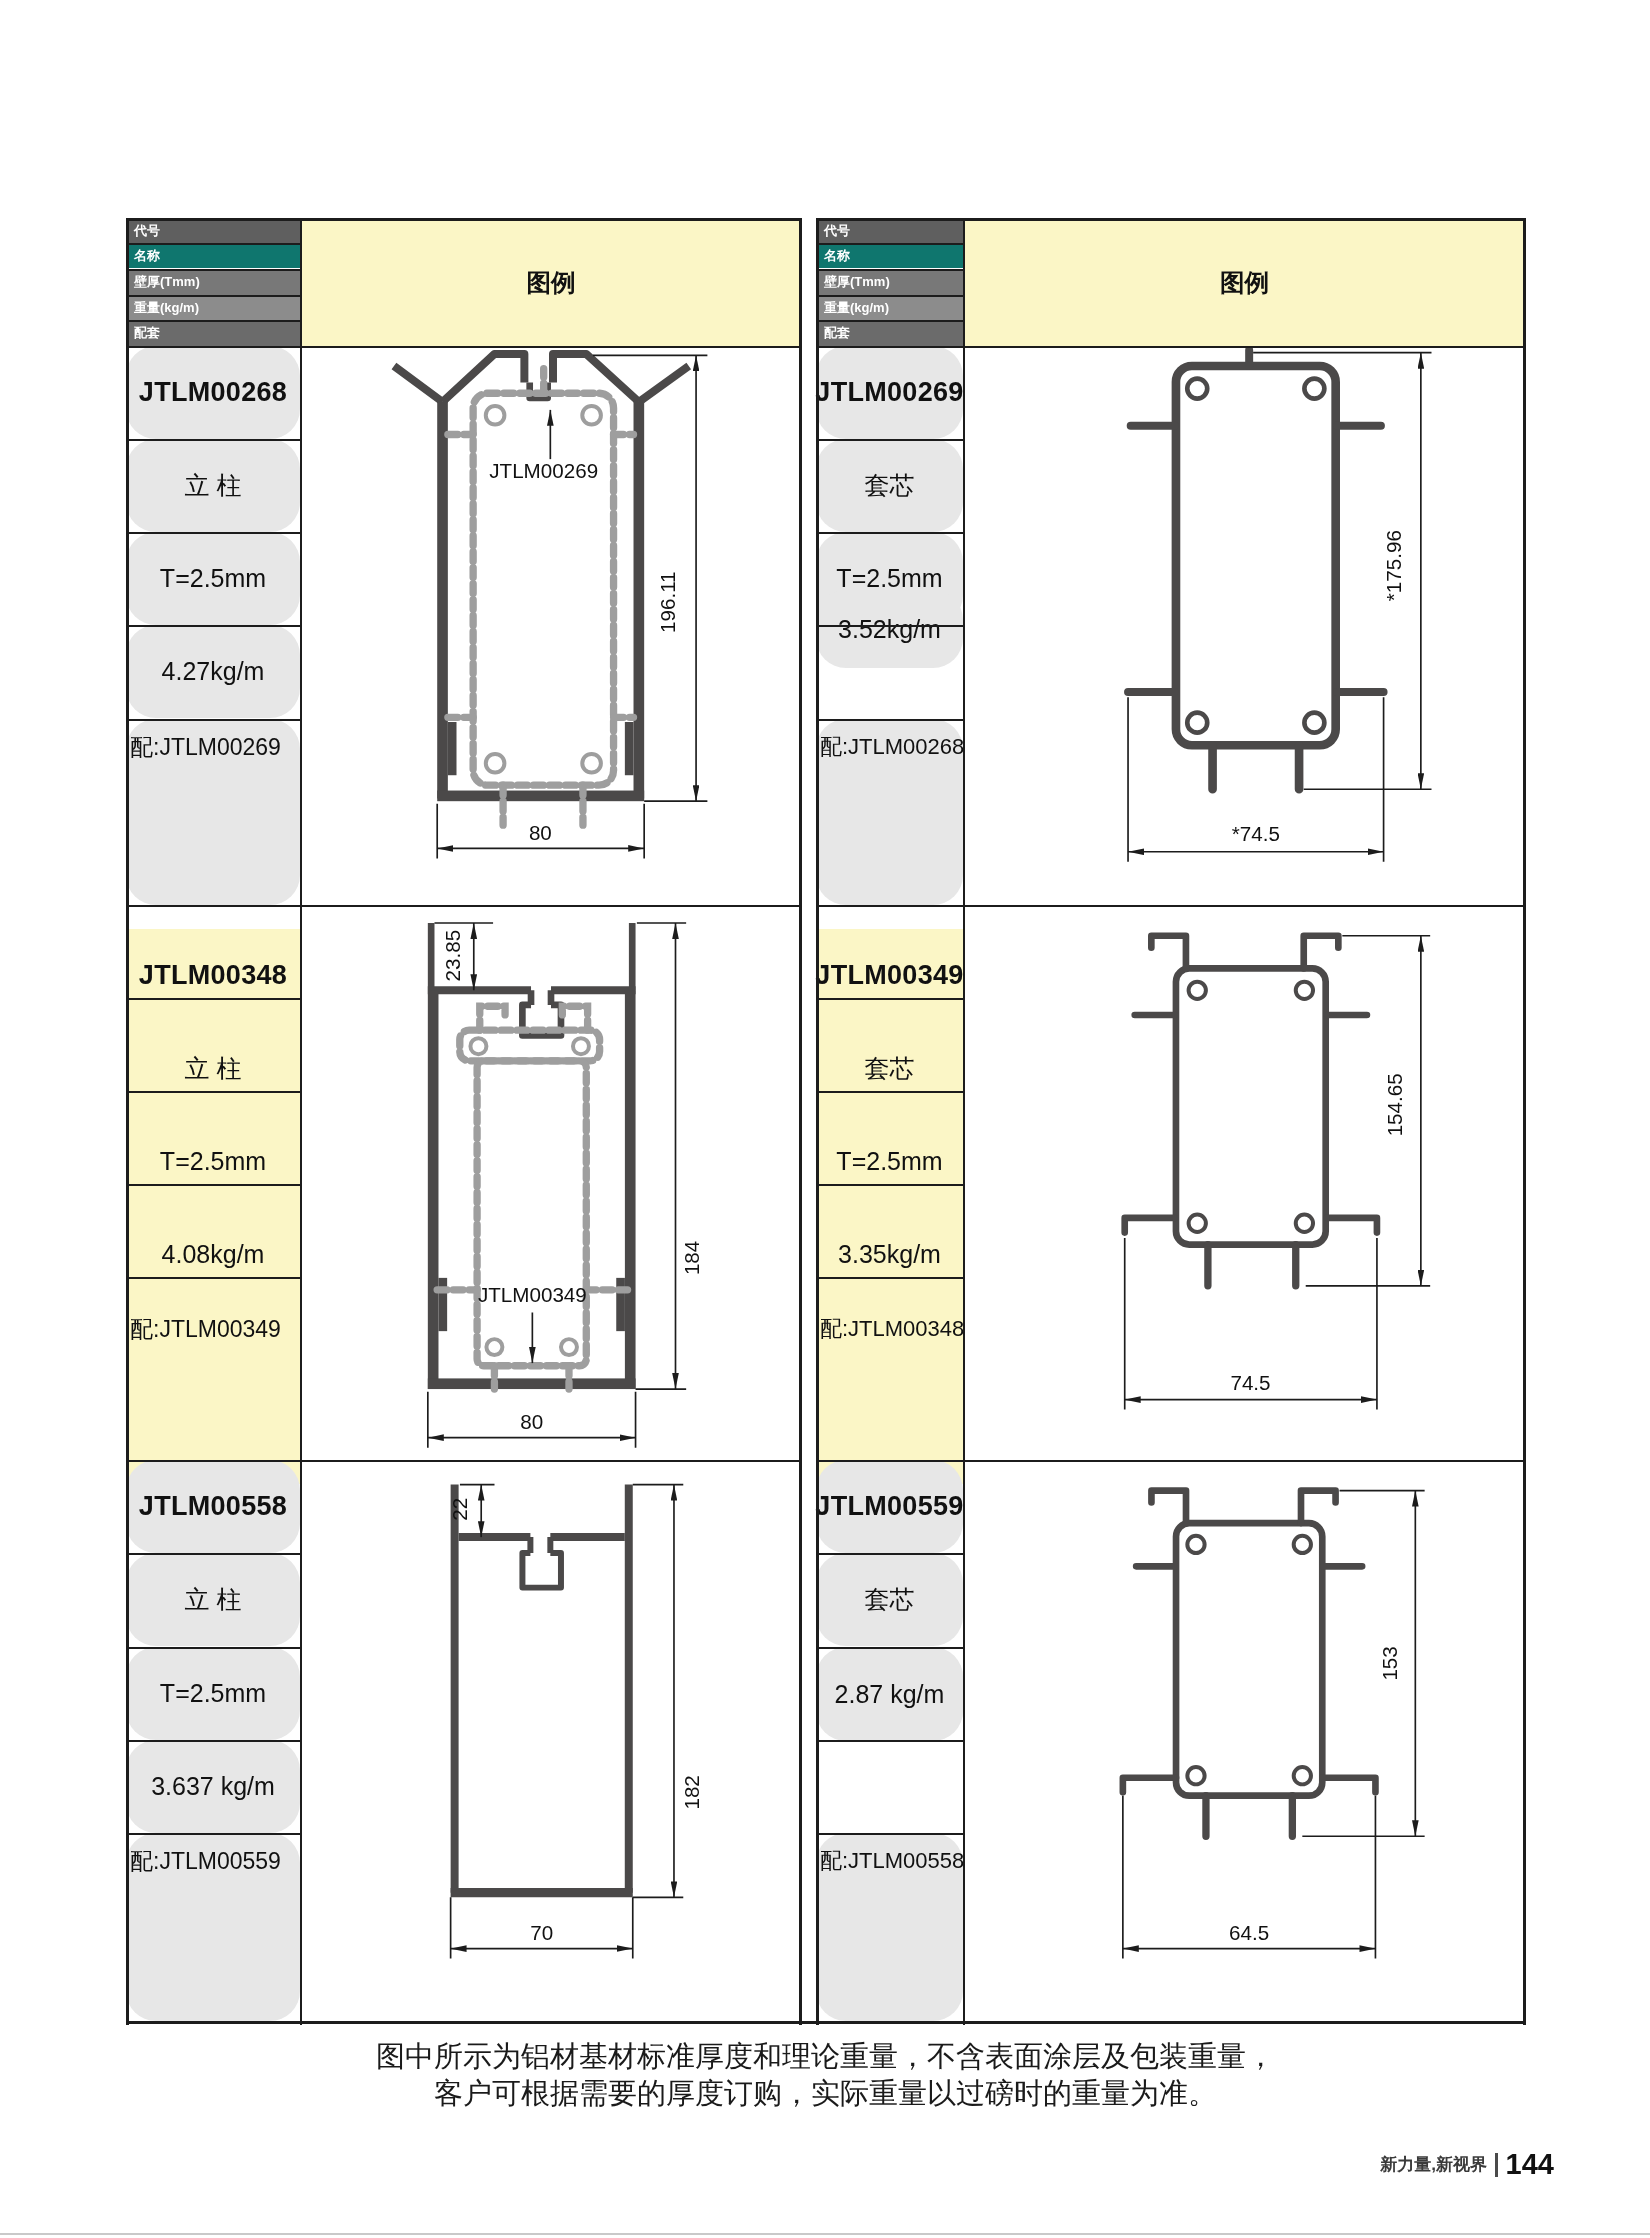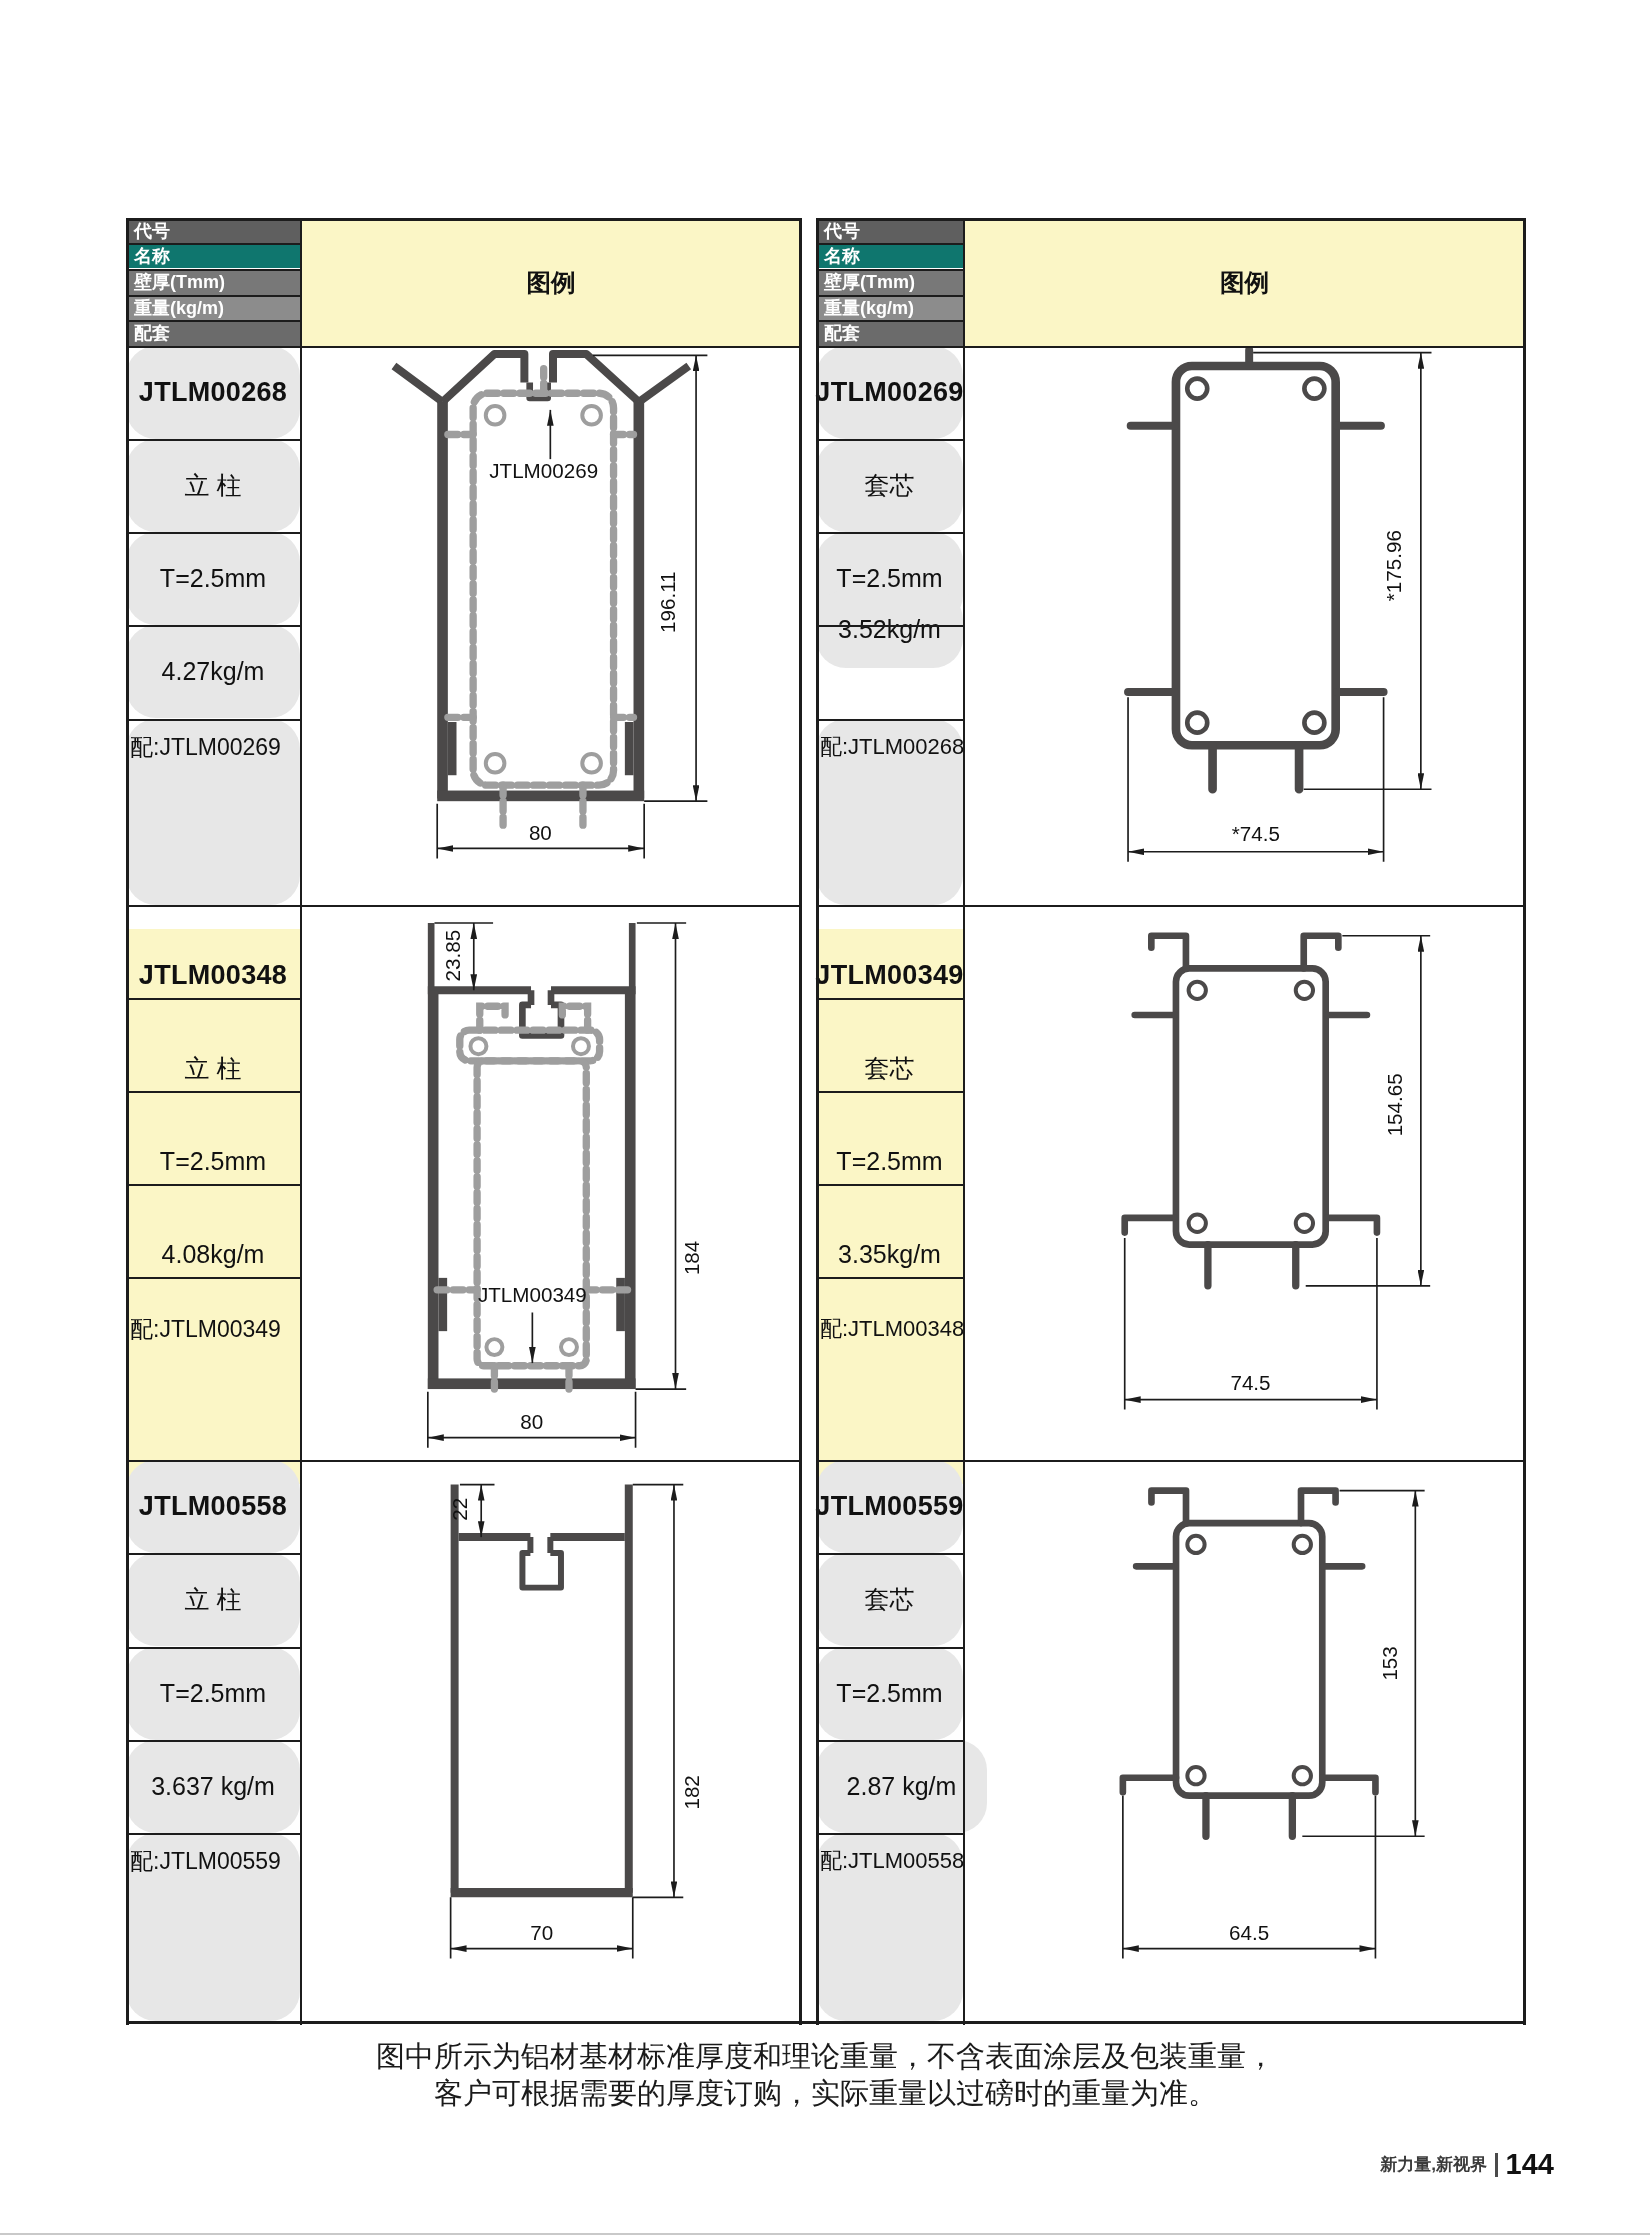--- a/index.html
+++ b/index.html
@@ -1,19 +1,19 @@
 <!DOCTYPE html>
 <html style="font-size:10.6px"><head>
 <meta charset="utf-8">
 <style>
   html,body{margin:0;padding:0;background:#ffffff;}
   .page{position:relative;width:1651px;height:2239px;background:#ffffff;overflow:hidden;
         font-family:"Liberation Sans","DejaVu Sans",sans-serif;color:#111;}
   .cell{position:absolute;display:flex;align-items:center;justify-content:center;box-sizing:border-box;}
-  .hdr{color:#ffffff;font-weight:bold;font-size:18px;justify-content:flex-start;padding-left:8px;}
+  .hdr{color:#ffffff;font-weight:bold;font-size:13px;justify-content:flex-start;padding-left:8px;}
   .hdr.c1{background:#5f5f5f;} .hdr.c2{background:#0f766e;} .hdr.c3{background:#787878;}
   .hdr.c4{background:#8c8c8c;} .hdr.c5{background:#6b6b6b;}
   .gray{background:#E7E7E7;border-radius:30px;} .yellow{background:#FBF6C6;margin-top:24px;}
   .legend{background:#FBF6C6;font-size:24.6px;font-weight:bold;}
   .code{font-weight:bold;font-size:27px;letter-spacing:0.3px;}
   .nm{font-size:25px;}
   .match{justify-content:flex-start;align-items:flex-start;padding:13.3px 0 0 4px;font-size:23px;}
   .match.sm{font-size:22px;}
   .vl{position:absolute;width:2px;background:#1c1c1c;}
   .hl{position:absolute;height:2px;background:#1c1c1c;}
@@ -160,21 +160,21 @@
 
   <div class="cell gray code" style="left:816px;top:1460px;width:147px;height:93px">
       <span>JTLM00559</span>
     </div>
   <div class="cell gray nm" style="left:816px;top:1553px;width:147px;height:93px">
       <span>套芯</span>
     </div>
   <div class="cell gray nm" style="left:816px;top:1647px;width:147px;height:93px">
       <span>T=2.5mm</span>
     </div>
-  <div class="cell gray nm" style="left:816px;top:1740px;width:171px;height:93px">
+  <div class="cell gray nm" style="left:816px;top:1648px;width:147px;height:93px">
       <span>2.87 kg/m</span>
     </div>
   <div class="cell gray match sm" style="left:816px;top:1833px;width:147px;height:188px">
       <span>配:JTLM00558</span>
     </div>
 
   <svg style="position:absolute;left:300px;top:346px" width="502" height="559" viewBox="0 0 754 840">
     <g stroke="#4B4949" fill="none" stroke-linejoin="round">
       <path d="M141,30 L214,84 M509,84 L584,30" stroke-width="12"></path>
       <path d="M214,84 L292,12 H337 V55 M380,55 V12 H430 L509,84" stroke-width="12"></path>

